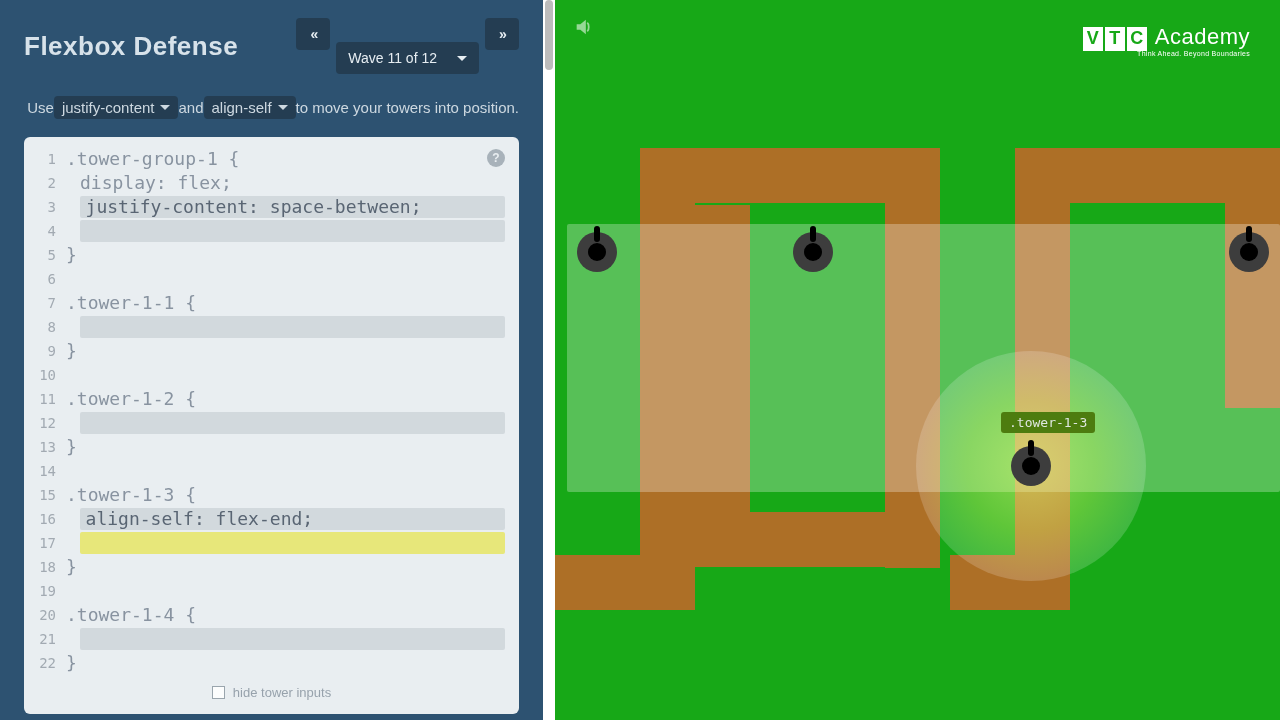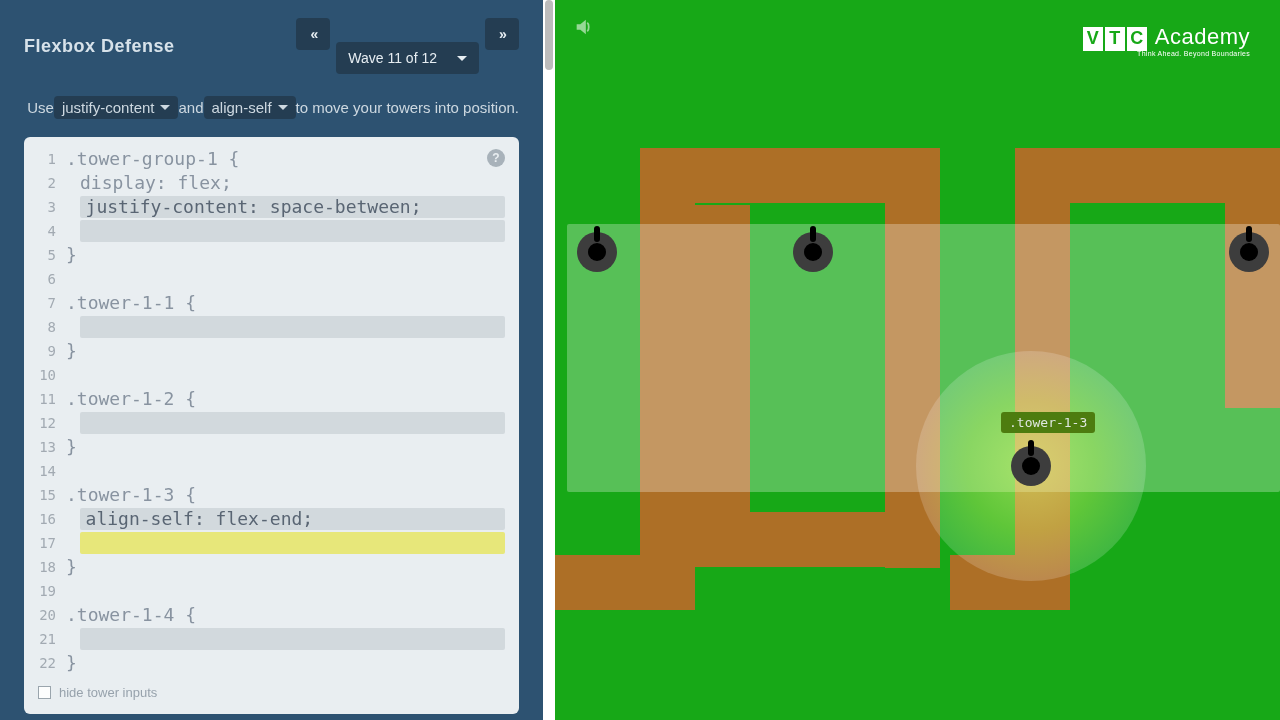--- a/index.html
+++ b/index.html
@@ -21,21 +21,21 @@
     top: 0;
     width: 8px;
     height: 70px;
     background: #bcbcbc;
     border-radius: 4px;
   }
   .left-inner { padding: 18px 24px 10px 24px; }
 
   .top-bar { display: flex; align-items: center; justify-content: space-between; }
   .title {
-    font-size: 18px;
+    font-size: 26px;
     font-weight: 700;
     color: #d7e2ea;
     letter-spacing: .5px;
   }
   .wave-nav { display: flex; gap: 6px; }
   .nav-btn, .wave-select {
     background: #243d52;
     color: #e6edf2;
     border: none;
     border-radius: 4px;
@@ -128,20 +128,21 @@
     white-space: pre;
   }
   .input-slot.active { background: #e7e77a; }
   .indent { display:inline-block; width:14px; }
 
   .editor-footer {
     display: flex;
     align-items: center;
     justify-content: space-between;
     margin-top: 10px;
+    flex-direction: column;
   }
   .hide-toggle {
     display: flex; align-items: center; gap: 8px;
     color: #97a2ac; font-size: 13px;
   }
   .hide-toggle .cb {
     width: 13px; height: 13px;
     border: 1px solid #9aa5ad;
     background: #fcfdfd;
   }

